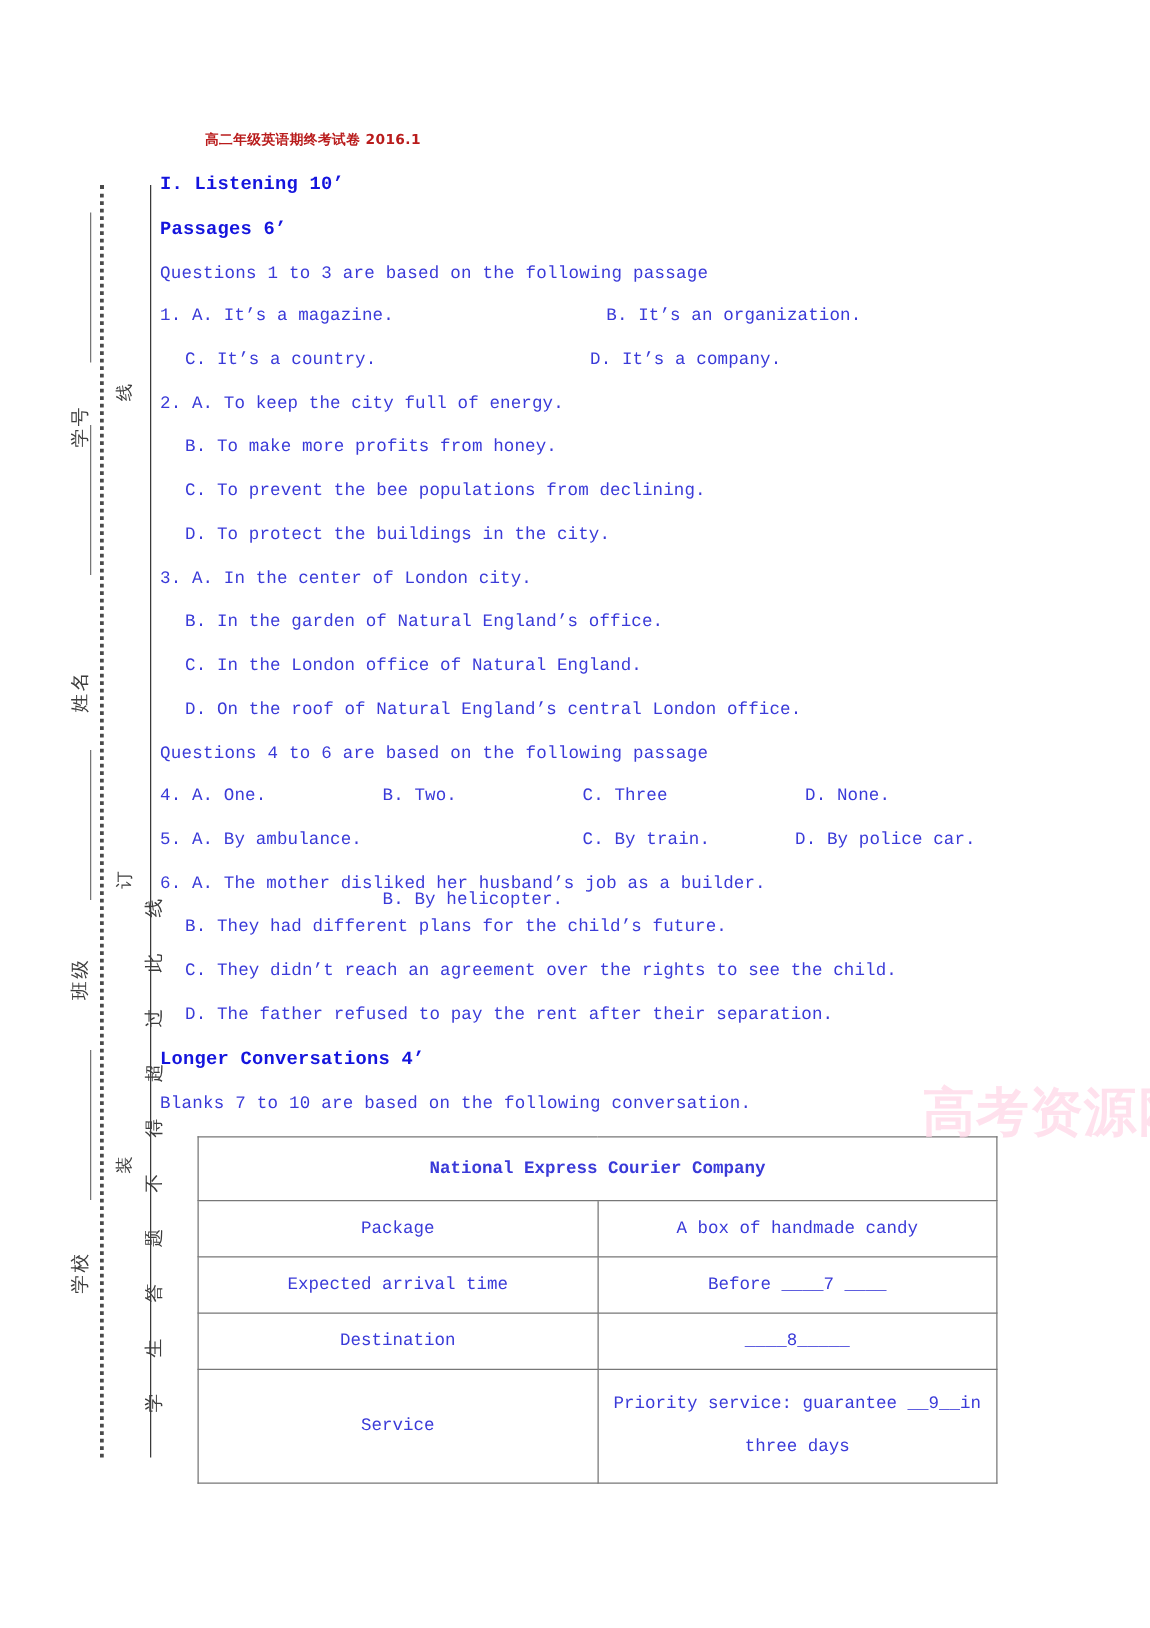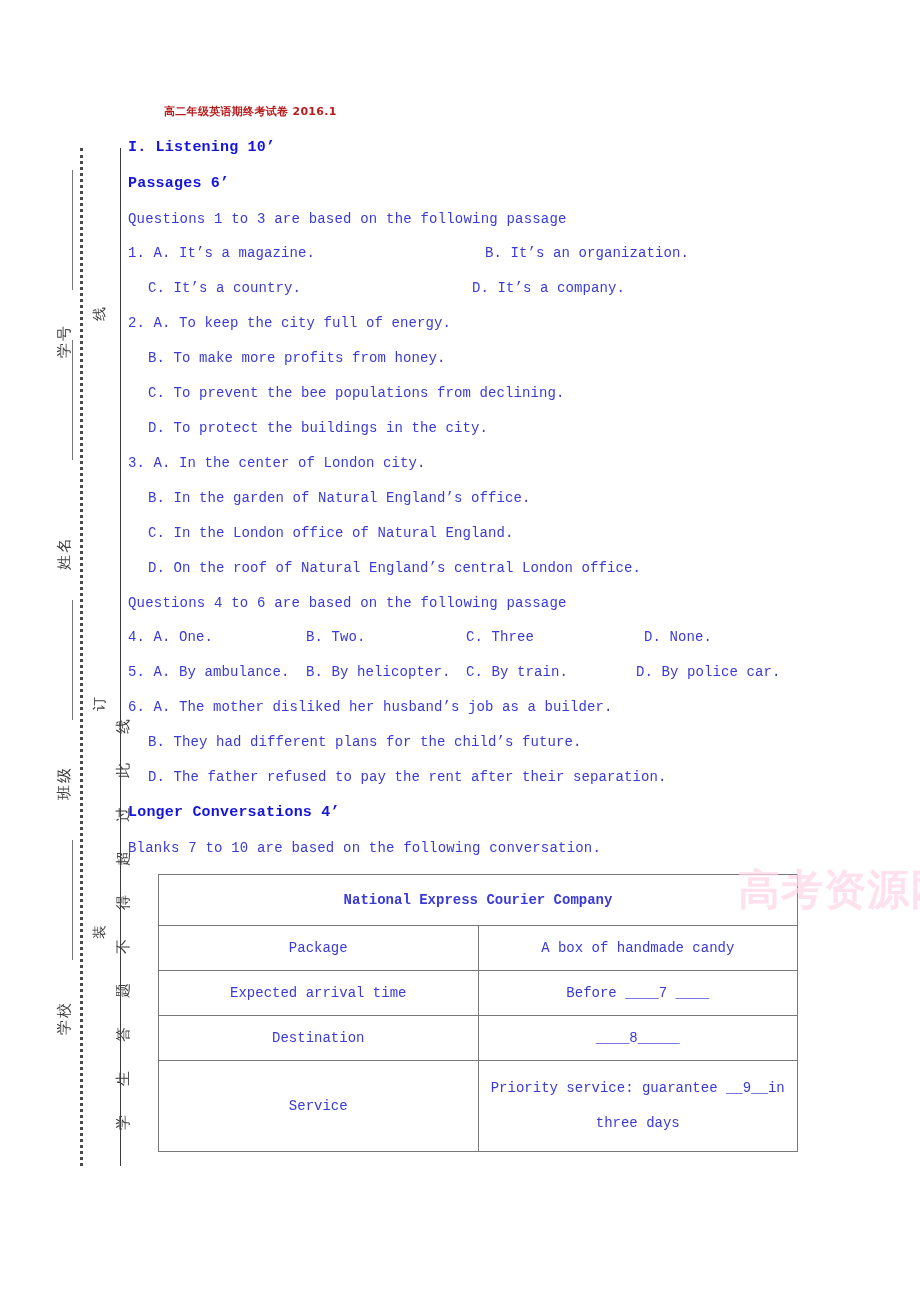--- a/index.html
+++ b/index.html
@@ -232,27 +232,28 @@
 
     <div class="q">
       <span class="num">4. A. One.</span>
       <span class="opt" style="left:178px;">B. Two.</span>
       <span class="opt" style="left:338px;">C. Three</span>
       <span class="opt" style="left:516px;">D. None.</span>
     </div>
 
     <div class="q">
       <span class="num">5. A. By ambulance.</span>
-      <span class="opt" style="left:178px;">B. By helicopter.</span>
+      <span class="opt" style="left:178px;margin-top:48px;">B. By helicopter.</span>
       <span class="opt" style="left:338px;">C. By train.</span>
       <span class="opt" style="left:508px;">D. By police car.</span>
     </div>
 
     <div class="q">6. A. The mother disliked her husband’s job as a builder.</div>
     <div class="q indent">B. They had different plans for the child’s future.</div>
+    <div class="q indent">C. They didn’t reach an agreement over the rights to see the child.</div>
     <div class="q indent">D. The father refused to pay the rent after their separation.</div>
 
     <div class="heading">Longer Conversations 4’</div>
 
     <div class="lead">Blanks 7 to 10 are based on the following conversation.</div>
 
     <div class="tbl-wrap">
       <table class="courier">
         <tbody>
           <tr>

